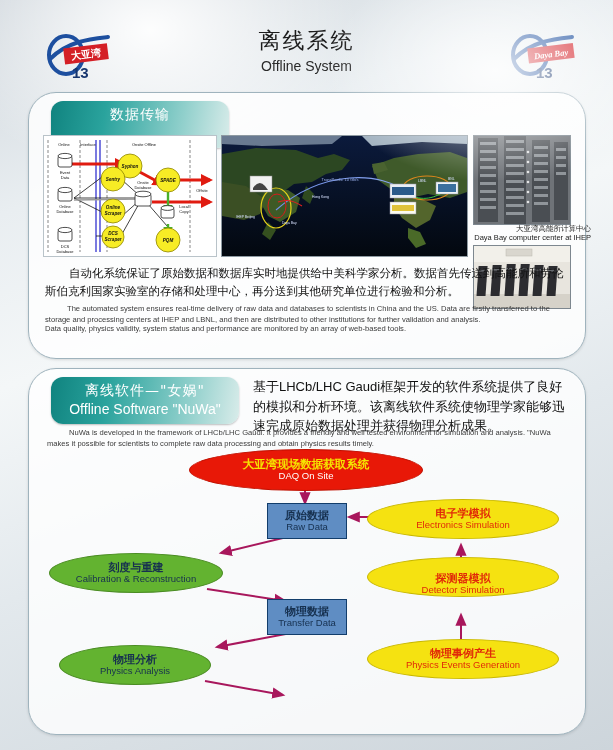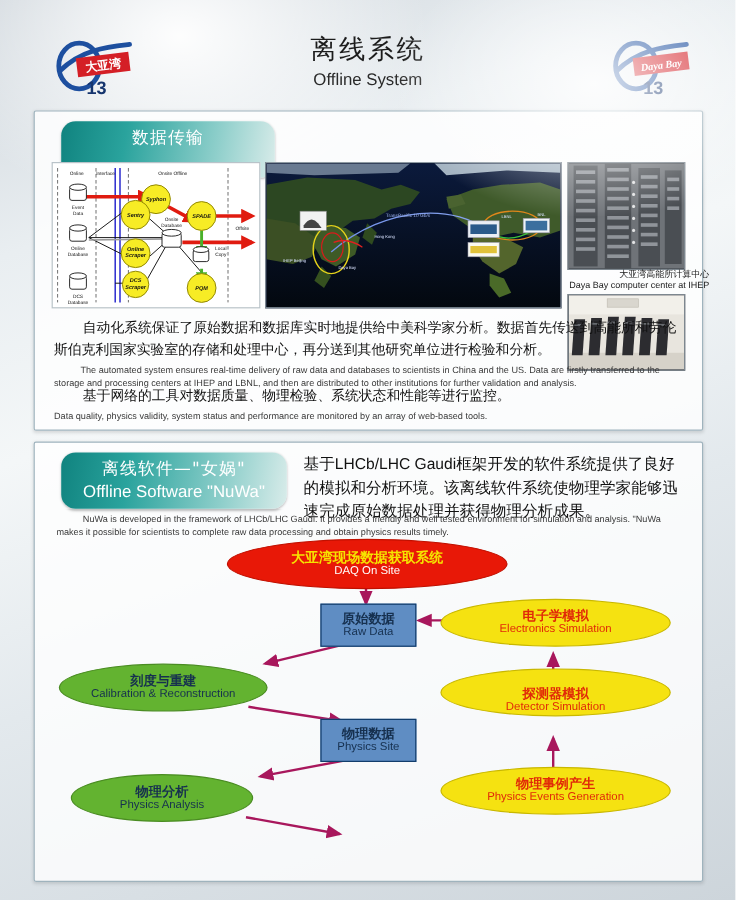--- a/index.html
+++ b/index.html
@@ -52,21 +52,21 @@
   }
   .logo.left { left: 38px; }
   .logo.right { left: 502px; }
   .logo svg { display: block; }
 
   
   .panel {
     position: absolute;
     background: rgba(255,255,255,0.80);
     border: 1px solid #9fb3bd;
-    border-radius: 2px;
+    border-radius: 28px;
     box-shadow: 0 1px 3px rgba(0,0,0,.12);
   }
   .panel-tab {
     position: absolute;
     border-radius: 12px;
     background: linear-gradient(100deg, #10837f 0%, #2aa39d 30%, #8fcfcb 72%, #d9ecea 100%);
     color: #ffffff;
     text-align: center;
     box-shadow: 0 1px 2px rgba(0,0,0,.25);
   }
@@ -442,21 +442,20 @@
             <rect x="74" y="24" width="7" height="1.6"></rect>
         </g>
       </svg>
     </div>
 
     <div class="para" id="p1">
       <div class="para-cn">自动化系统保证了原始数据和数据库实时地提供给中美科学家分析。数据首先传送到高能所和劳伦斯伯克利国家实验室的存储和处理中心，再分送到其他研究单位进行检验和分析。</div>
       <div class="para-en">The automated system ensures real-time delivery of raw data and databases to scientists in China and the US. Data are firstly transferred to the storage and processing centers at IHEP and LBNL, and then are distributed to other institutions for further validation and analysis.</div>
     </div>
     <div class="para" id="p2">
-      <div class="para-cn">基于网络的工具对数据质量、物理检验、系统状态和性能等进行监控。</div>
       <div class="para-en noindent">Data quality, physics validity, system status and performance are monitored by an array of web-based tools.</div>
     </div>
   </div>
 
   <div class="panel" id="panel-nuwa">
 
     <div class="panel-tab" id="tab-nuwa">
       <div class="tab-cn">离线软件—"女娲"</div>
       <div class="tab-en">Offline Software "NuWa"</div>
     </div>
@@ -502,21 +501,21 @@
         <div class="n-en">Raw Data</div>
       </div>
 
       <div class="node green ellipse" style="left:20px; top:104px; width:172px; height:38px;">
         <div class="n-cn">刻度与重建</div>
         <div class="n-en">Calibration &amp; Reconstruction</div>
       </div>
 
       <div class="node box" style="left:238px; top:150px; width:78px; height:34px;">
         <div class="n-cn">物理数据</div>
-        <div class="n-en">Physics Site</div>
+        <div class="n-en">Transfer Data</div>
       </div>
 
       <div class="node green ellipse" style="left:30px; top:196px; width:150px; height:38px;">
         <div class="n-cn">物理分析</div>
         <div class="n-en">Physics Analysis</div>
       </div>
 
 
       <div class="node yellow ellipse" style="left:338px; top:50px; width:190px; height:38px;">
         <div class="n-cn">电子学模拟</div>

